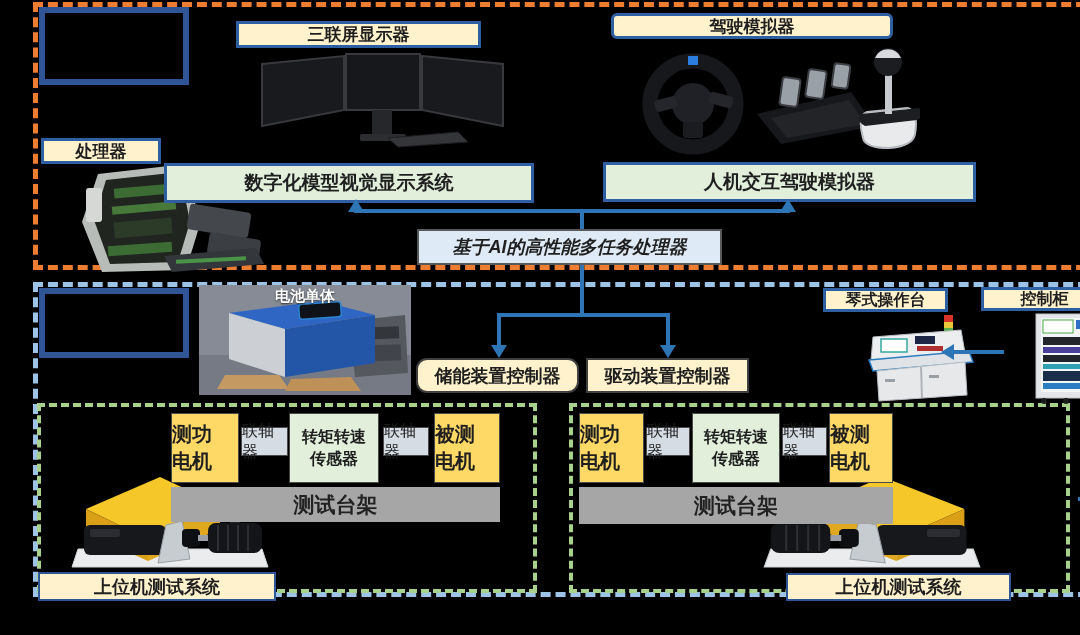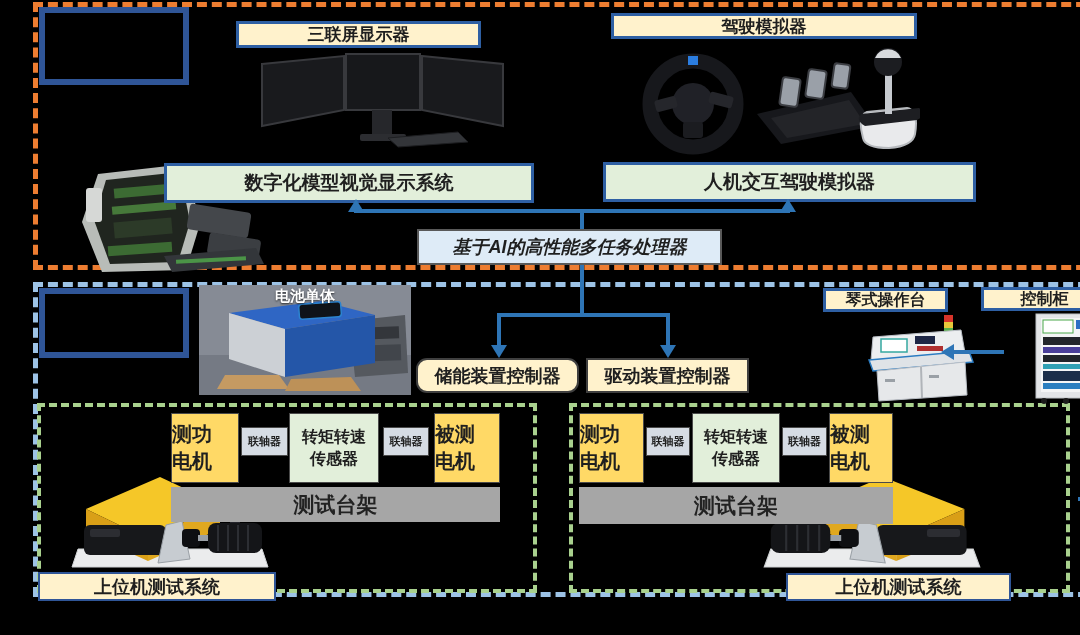--- a/index.html
+++ b/index.html
@@ -18,21 +18,21 @@
   .aibox{background:#DEEBF7;border:2px solid #595959;display:flex;align-items:center;justify-content:center;
        font-weight:bold;font-size:18px;z-index:6;}
   .ctlbox{background:#FFF2CC;border:2px solid #3f3f3f;display:flex;align-items:center;justify-content:center;
        font-weight:bold;font-size:18px;z-index:5;}
   .navybox{border:6px solid #2F5597;background:transparent;z-index:4;}
   .ybox{background:#FFD966;border:1px solid #4a4a4a;display:flex;flex-direction:column;align-items:flex-start;justify-content:center;
        font-weight:bold;font-size:20px;line-height:1.35;z-index:5;}
   .gbox{background:#E2EFDA;border:1px solid #4a4a4a;display:flex;flex-direction:column;align-items:center;justify-content:center;
        font-weight:bold;font-size:16px;line-height:1.35;z-index:5;}
   .cbox{background:#D6DCE4;border:1px solid #4a4a4a;display:flex;align-items:center;justify-content:center;
-       font-weight:bold;font-size:11px;z-index:5;}
+       font-weight:normal;font-size:16px;z-index:5;}
   .benchbar{background:#A6A6A6;display:flex;align-items:center;justify-content:center;
        font-weight:bold;font-size:21px;color:#222;z-index:5;}
   .hostbox{background:#FFF2CC;border:2px solid #2F5597;display:flex;align-items:center;justify-content:center;
        font-weight:bold;font-size:18px;z-index:7;}
   
   .line{background:#2E75B6;z-index:6;}
   .arr{width:0;height:0;z-index:6;}
   .arr-up{border-left:8px solid transparent;border-right:8px solid transparent;border-bottom:13px solid #2E75B6;}
   .arr-down{border-left:8px solid transparent;border-right:8px solid transparent;border-top:13px solid #2E75B6;}
   .arr-left{border-top:8px solid transparent;border-bottom:8px solid transparent;border-right:13px solid #2E75B6;}
@@ -59,20 +59,23 @@
     <svg width="245" height="98" viewBox="0 0 245 98">
       <polygon points="2,14 84,6 84,60 2,76" fill="#191a1d" stroke="#38393d" stroke-width="2"></polygon>
       <rect x="86" y="4" width="74" height="56" fill="#17181b" stroke="#38393d" stroke-width="2"></rect>
       <polygon points="162,6 243,14 243,76 162,60" fill="#191a1d" stroke="#38393d" stroke-width="2"></polygon>
       <rect x="112" y="60" width="20" height="26" fill="#26272b"></rect>
       <rect x="100" y="84" width="46" height="7" rx="2" fill="#2c2d31"></rect>
       <polygon points="128,88 198,82 208,92 138,97" fill="#333539" stroke="#1d1e21" stroke-width="1"></polygon>
     </svg>
   </div>
 
+  <div class="abs lbl" style="left:10px;top:138px;width:120px;height:26px;">
+    <span>处理器</span>
+  </div>
 
   <div class="abs photo" style="left:8px;top:160px;width:200px;height:115px;">
     <svg width="200" height="115" viewBox="0 0 200 115">
       <polygon points="30,14 118,4 132,64 118,110 34,112 14,62" fill="#b8bcb8"></polygon>
       <polygon points="38,20 112,12 122,62 110,102 42,104 26,60" fill="#20251f"></polygon>
       <rect x="46" y="26" width="60" height="10" fill="#3c6b33" transform="rotate(-5 76 31)"></rect>
       <rect x="44" y="44" width="64" height="8" fill="#46793a" transform="rotate(-5 76 48)"></rect>
       <rect x="46" y="60" width="58" height="16" fill="#2c3a28" transform="rotate(-5 75 68)"></rect>
       <rect x="40" y="84" width="64" height="10" fill="#3c6b33" transform="rotate(-4 72 89)"></rect>
       <rect x="18" y="28" width="16" height="34" rx="3" fill="#d6d8d6"></rect>
@@ -80,21 +83,21 @@
       <rect x="140" y="76" width="52" height="22" rx="4" fill="#3b3e42" transform="rotate(9 166 87)"></rect>
       <polygon points="96,96 188,88 196,104 104,112" fill="#33363a"></polygon>
       <rect x="108" y="98" width="70" height="4" fill="#4b9447" transform="rotate(-3 143 100)"></rect>
     </svg>
   </div>
 
   <div class="abs sysbox" style="left:133px;top:163px;width:370px;height:40px;">
     <span>数字化模型视觉显示系统</span>
   </div>
 
-  <div class="abs lbl" style="left:580px;top:13px;width:306px;height:26px;">
+  <div class="abs lbl" style="left:580px;top:13px;width:282px;height:26px;border-radius:6px;">
     <span>驾驶模拟器</span>
   </div>
 
   <div class="abs photo" style="left:575px;top:42px;width:285px;height:115px;">
     <svg width="285" height="115" viewBox="0 0 285 115">
       <circle cx="58" cy="62" r="43" fill="none" stroke="#17181c" stroke-width="15"></circle>
       <rect x="53" y="14" width="10" height="9" fill="#2b7de0"></rect>
       <circle cx="58" cy="62" r="21" fill="#202127"></circle>
       <rect x="20" y="56" width="22" height="12" rx="3" fill="#25262b" transform="rotate(-15 31 62)"></rect>
       <rect x="74" y="52" width="24" height="12" rx="3" fill="#25262b" transform="rotate(15 86 58)"></rect>

